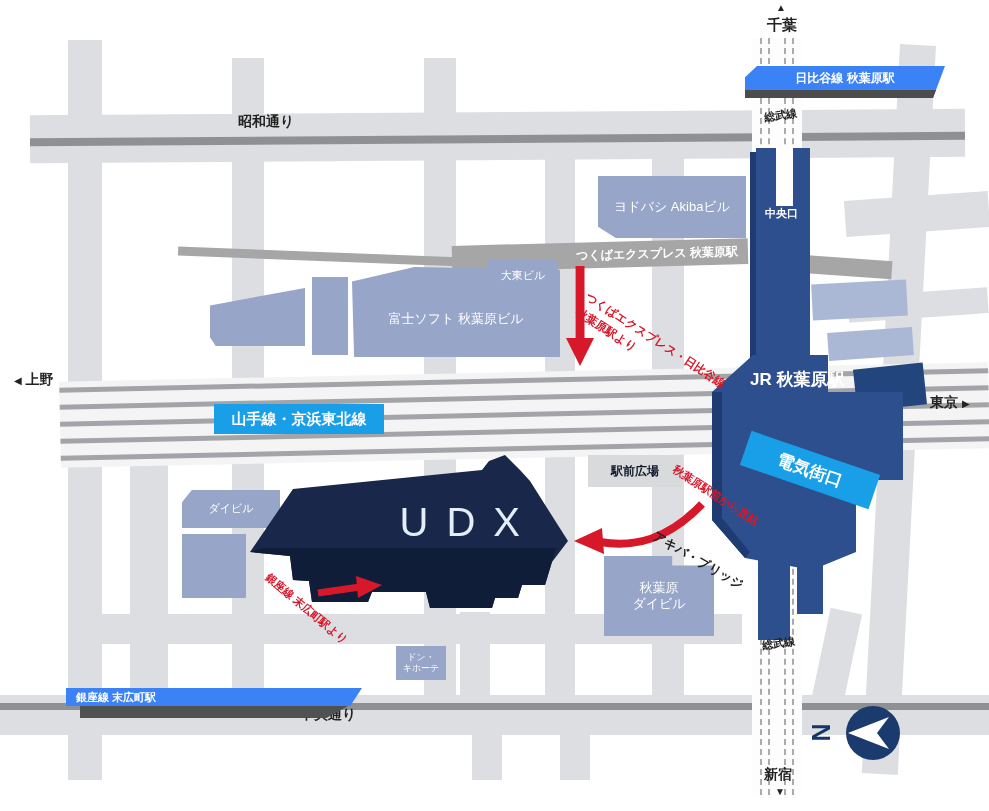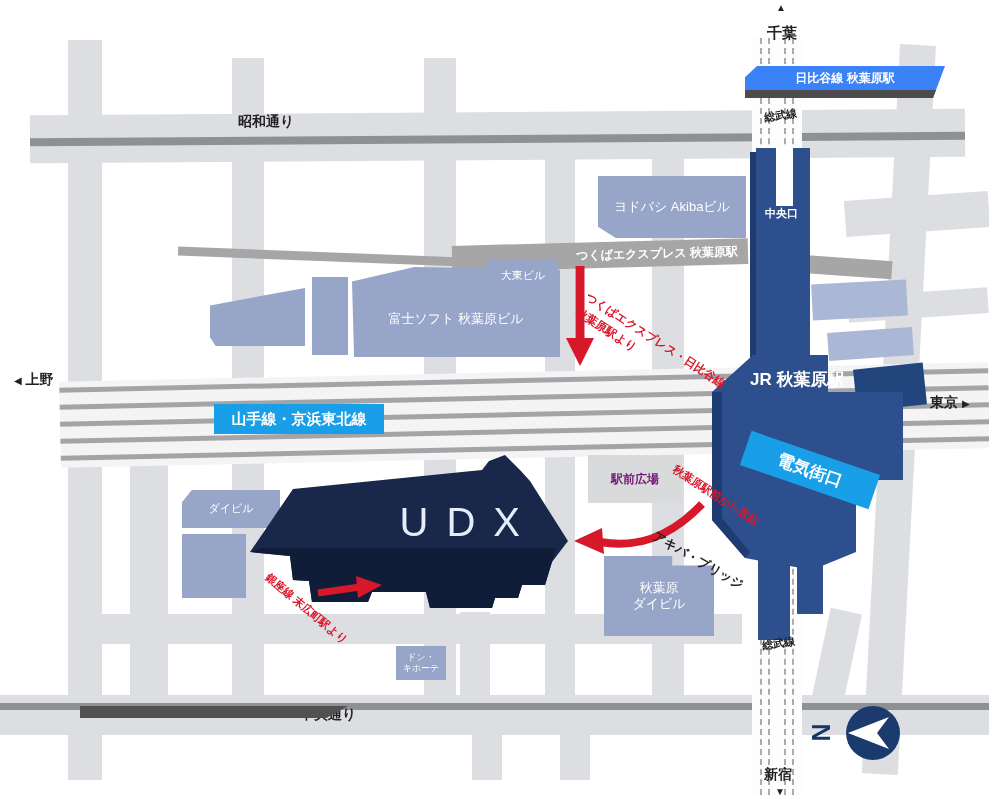--- a/index.html
+++ b/index.html
@@ -82,20 +82,23 @@
   <div class="txbar" style="left:178px;top:252px;width:285px;height:9px;transform:rotate(2.2deg);"></div>
   <div class="txbar" style="left:452px;top:242px;width:296px;height:26px;transform:rotate(-1.5deg);">
     <span>つくばエクスプレス 秋葉原駅</span>
   </div>
   <div class="txbar" style="left:800px;top:258px;width:92px;height:18px;transform:rotate(4deg);"></div>
 
   <div class="metrobar" style="left:745px;top:66px;width:200px;height:32px;border-bottom:8px solid #4c4c4c;box-sizing:border-box;clip-path:polygon(6% 0,100% 0,94% 100%,0 100%,0 35%);">
     <span>日比谷線 秋葉原駅</span>
   </div>
 
+  <div class="metrobar" style="left:66px;top:688px;width:296px;height:18px;justify-content:flex-start;padding-left:10px;font-size:11px;box-sizing:border-box;clip-path:polygon(0 0,100% 0,96% 100%,0 100%);">
+    <span>銀座線 末広町駅</span>
+  </div>
   <div style="position:absolute;left:80px;top:706px;width:268px;height:12px;background:#515151;clip-path:polygon(0 0,100% 0,92% 100%,0 100%);"></div>
 
   <div class="bldg" style="left:598px;top:176px;width:148px;height:62px;clip-path:polygon(0 0,100% 0,100% 100%,12% 100%,0 82%);font-size:13px;">
     <div>ヨドバシ Akibaビル</div>
   </div>
 
   <div class="bldg" style="left:210px;top:288px;width:95px;height:58px;clip-path:polygon(0 30%,100% 0,100% 100%,6% 100%,0 85%);"></div>
   <div class="bldg" style="left:312px;top:277px;width:36px;height:78px;"></div>
   <div class="bldg" style="left:352px;top:267px;width:208px;height:90px;clip-path:polygon(0 16%,30% 0,100% 3%,100% 100%,1% 100%);font-size:13px;">
     <div style="margin-top:14px;">富士ソフト 秋葉原ビル</div>
@@ -113,21 +116,21 @@
   <div class="bldg" style="left:604px;top:556px;width:110px;height:80px;font-size:13px;clip-path:polygon(0 0,62% 0,62% 12%,100% 12%,100% 100%,0 100%);">
     <div>秋葉原</div>
     <div>ダイビル</div>
   </div>
 
   <div class="bldg" style="left:396px;top:646px;width:50px;height:34px;font-size:9px;">
     <div>ドン・</div>
     <div>キホーテ</div>
   </div>
 
-  <div class="bldg" style="left:588px;top:455px;width:94px;height:48px;background:#d8dadc;color:#701a75;font-size:12px;font-weight:bold;">
+  <div class="bldg" style="left:588px;top:455px;width:94px;height:32px;background:#d8dadc;color:#0f172a;font-size:12px;font-weight:bold;">
     <div>駅前広場</div>
   </div>
 
   <div class="slab" style="left:812px;top:282px;width:95px;height:36px;transform:rotate(-3deg);"></div>
   <div class="slab" style="left:828px;top:330px;width:85px;height:28px;transform:rotate(-4deg);"></div>
   <div class="slab" style="left:855px;top:366px;width:70px;height:42px;background:#23457e;transform:rotate(-6deg);"></div>
 
   <svg width="989" height="811" viewBox="0 0 989 811">
 
     <rect x="750" y="152" width="8" height="280" fill="#1f3c72"></rect>
@@ -176,21 +179,21 @@
 
   <div class="redtxt" style="left:592px;top:288px;font-size:11.5px;transform:rotate(33deg);line-height:1.6;">
     <div>つくばエクスプレス・日比谷線</div>
     <div>秋葉原駅より</div>
   </div>
   <div class="redtxt" style="left:678px;top:462px;font-size:11px;transform:rotate(33deg);">秋葉原駅前から直結</div>
   <div class="redtxt" style="left:272px;top:570px;font-size:11px;transform:rotate(40deg);">銀座線 末広町駅より</div>
   <div class="blktxt" style="left:658px;top:528px;font-size:12.5px;transform:rotate(30deg);">アキバ・ブリッジ</div>
 
   <div class="lbl" style="left:776px;top:2px;font-size:10px;">▲</div>
-  <div class="lbl" style="left:767px;top:24px;font-size:15px;">千葉</div>
+  <div class="lbl" style="left:767px;top:16px;font-size:15px;">千葉</div>
   <div class="lbl" style="left:764px;top:766px;font-size:14px;">新宿</div>
   <div class="lbl" style="left:775px;top:786px;font-size:10px;">▼</div>
   <div class="lbl" style="left:14px;top:371px;font-size:14px;">
     <span style="font-size:10px;">◀</span>
     <span>上野</span>
   </div>
   <div class="lbl" style="left:930px;top:394px;font-size:14px;">
     <span>東京</span>
     <span style="font-size:10px;">▶</span>
   </div>

